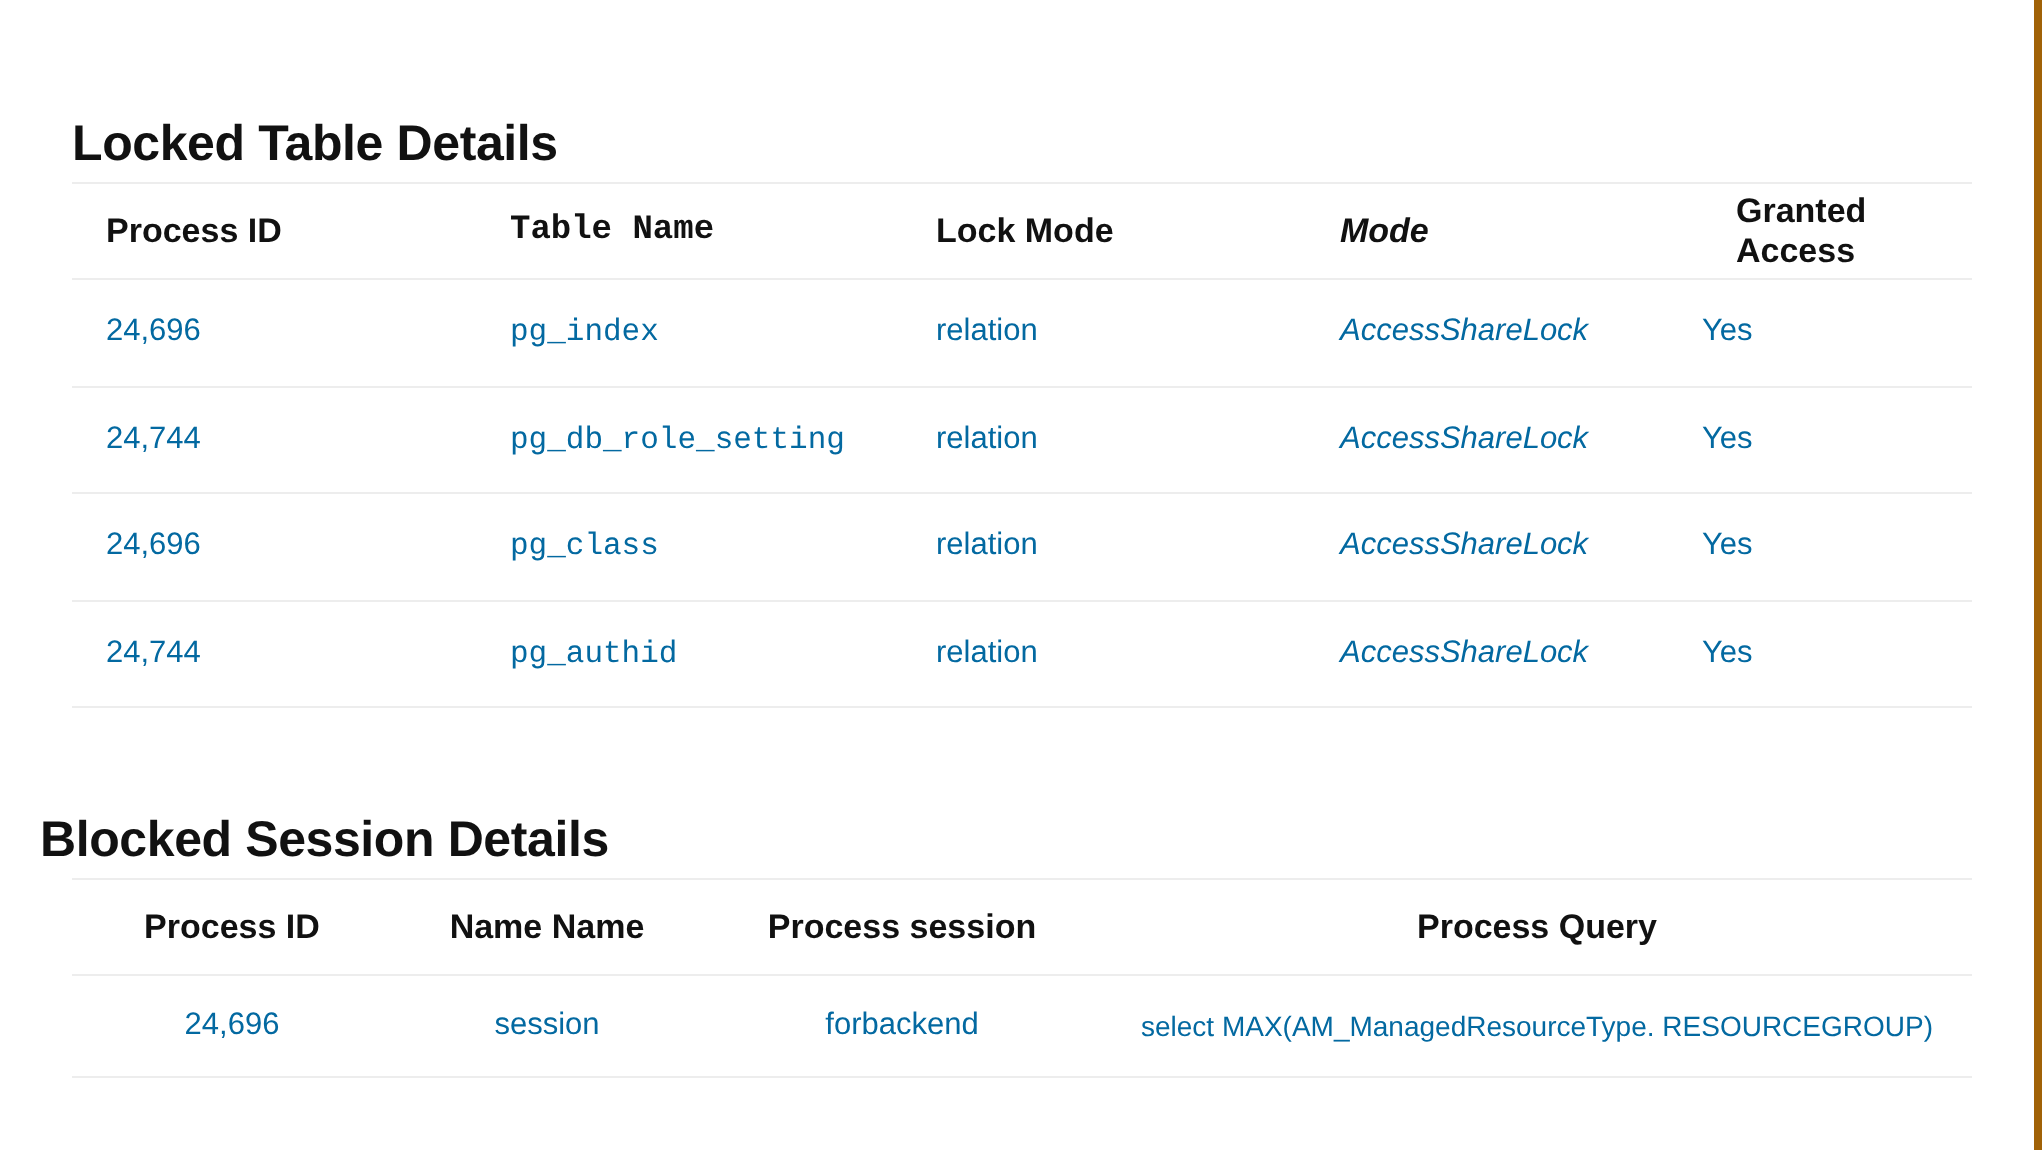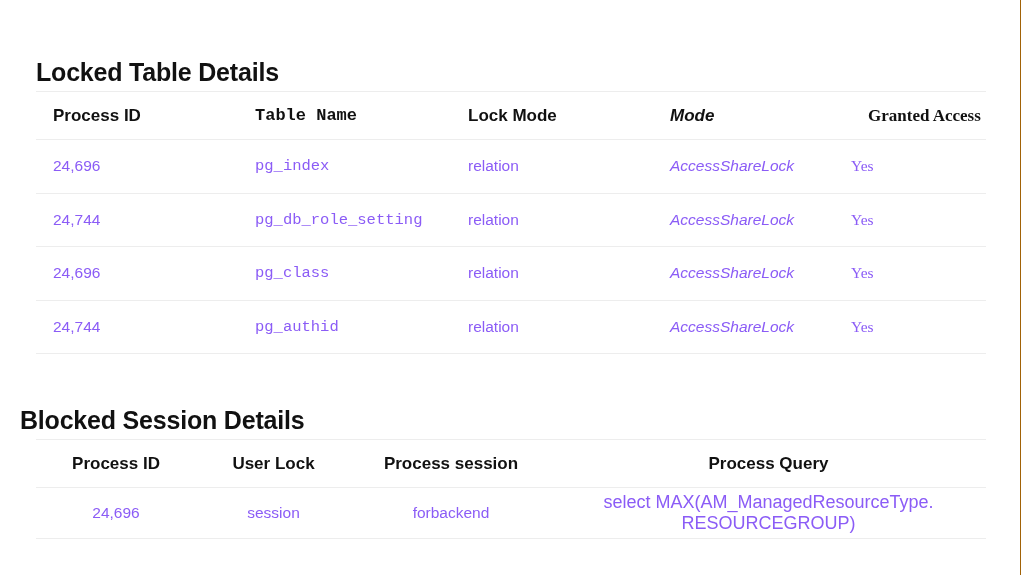--- a/index.html
+++ b/index.html
@@ -16,21 +16,21 @@
     color: #000000;
     -webkit-font-smoothing: antialiased;
   }
 
   .page {
     position: relative;
     width: 1021px;
     height: 575px;
     box-sizing: border-box;
     background: #ffffff;
-    border-right: 1px solid #a16207;
+    border-right: 4px solid #a16207;
   }
 
   
   .section-heading {
     font-size: 25px;
     font-weight: bold;
     letter-spacing: -0.2px;
     color: #111111;
     line-height: 1;
   }
@@ -68,52 +68,52 @@
   table.data-table thead th {
     font-size: 17px;
     font-weight: bold;
     color: #111111;
     height: 47px;
   }
 
   table.data-table tbody td {
     height: 52.5px;
     font-size: 15.5px;
-    color: #8b5cf6;
+    color: #0369a1;
   }
 
   
   #locked-table {
     left: 36px;
     top: 91px;
     width: 950px;
   }
   #locked-table th, #locked-table td { text-align: left; }
   #locked-table .col-pid   { width: 185px; padding-left: 17px; }
   #locked-table .col-tname { width: 196px; padding-left: 17px; font-family: Liberation Mono, monospace; }
   #locked-table .col-ltype { width: 185px; padding-left: 17px; }
   #locked-table .col-mode  { width: 181px; padding-left: 17px; font-style: italic; }
-  #locked-table .col-gacc  { width: auto;  padding-left: 17px; font-family: Liberation Serif, serif; }
+  #locked-table .col-gacc  { width: auto;  padding-left: 17px; }
   #locked-table td.col-gacc { padding-left: 0; padding-right: 110px; }
   #locked-table th.col-gacc { text-align: left; }
 
   
   #blocked-table {
     left: 36px;
     top: 439px;
     width: 950px;
   }
   #blocked-table th, #blocked-table td {
     text-align: center;
   }
   #blocked-table .col-pid   { width: 160px; }
   #blocked-table .col-uname { width: 155px; }
   #blocked-table .col-bsess { width: 200px; }
   #blocked-table .col-bquery{ width: auto; }
-  #blocked-table tbody td.col-bquery { font-size: 18px; }
+  #blocked-table tbody td.col-bquery { font-size: 14px; }
   #blocked-table tbody td { height: 50px; }
 </style>
 </head>
 <body>
 
 <div class="page">
 
   <section id="section-locked">
     <h2 class="section-heading">Locked Table Details</h2>
 
@@ -160,21 +160,21 @@
     </table>
   </section>
 
   <section id="section-blocked">
     <h2 class="section-heading">Blocked Session Details</h2>
 
     <table id="blocked-table" class="data-table">
       <thead>
         <tr>
           <th class="col-pid">Process ID</th>
-          <th class="col-uname">User Lock</th>
+          <th class="col-uname">Name Name</th>
           <th class="col-bsess">Process session</th>
           <th class="col-bquery">Process Query</th>
         </tr>
       </thead>
       <tbody>
         <tr>
           <td class="col-pid">24,696</td>
           <td class="col-uname">session</td>
           <td class="col-bsess">forbackend</td>
           <td class="col-bquery">select MAX(AM_ManagedResourceType. RESOURCEGROUP)</td>

